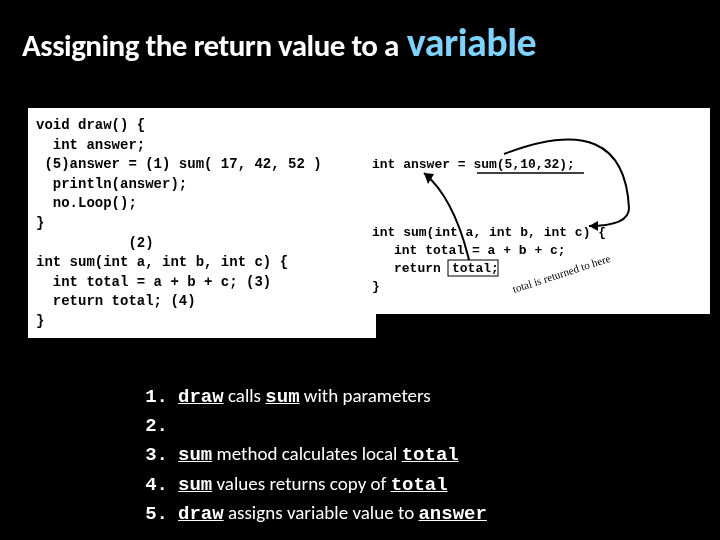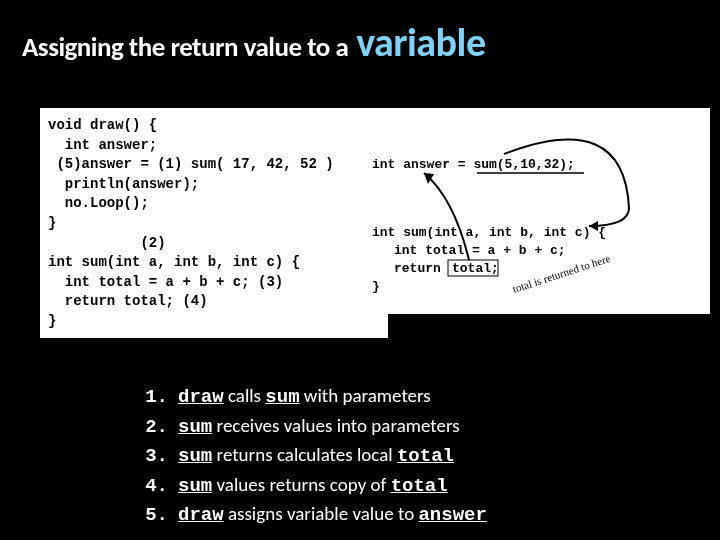--- a/index.html
+++ b/index.html
@@ -15,34 +15,34 @@
   }
   .title {
     position: absolute;
     top: 18px;
     left: 22px;
     display: flex;
     align-items: baseline;
     gap: 8px;
   }
   .title-small {
-    font-size: 27px;
+    font-size: 31px;
     font-weight: 700;
     letter-spacing: -0.5px;
   }
   .title-big {
     font-size: 40px;
     font-weight: 700;
     color: #7dd3fc;
     letter-spacing: -0.5px;
   }
   .code-block {
     position: absolute;
     top: 108px;
-    left: 40px;
+    left: 28px;
     background: #fff;
     color: #000;
     font-family: "Courier New", monospace;
     font-weight: 700;
     font-size: 14px;
     line-height: 1.4;
     padding: 8px 10px 6px 8px;
     width: 330px;
     white-space: pre;
   }
@@ -127,25 +127,24 @@
   </svg>
 </div>
 
 <div class="steps">
   <div class="row">
     <span class="num">1.</span>
     <span><span class="mono">draw</span><span> calls </span><span class="mono">sum</span><span> with parameters</span></span>
   </div>
   <div class="row">
     <span class="num">2.</span>
-    <span><span class="mono">sum</span><span> receives values into parameters</span></span>
   </div>
   <div class="row">
     <span class="num">3.</span>
-    <span><span class="mono">sum</span><span> returns calculates local </span><span class="mono">total</span></span>
+    <span><span class="mono">sum</span><span> method calculates local </span><span class="mono">total</span></span>
   </div>
   <div class="row">
     <span class="num">4.</span>
     <span><span class="mono">sum</span><span> values returns copy of </span><span class="mono">total</span></span>
   </div>
   <div class="row">
     <span class="num">5.</span>
     <span><span class="mono">draw</span><span> assigns variable  value to </span><span class="mono">answer</span></span>
   </div>
 </div>

